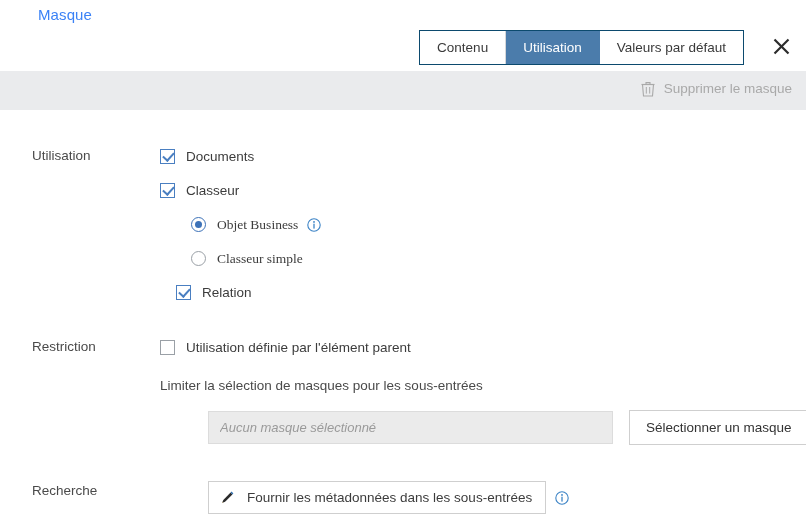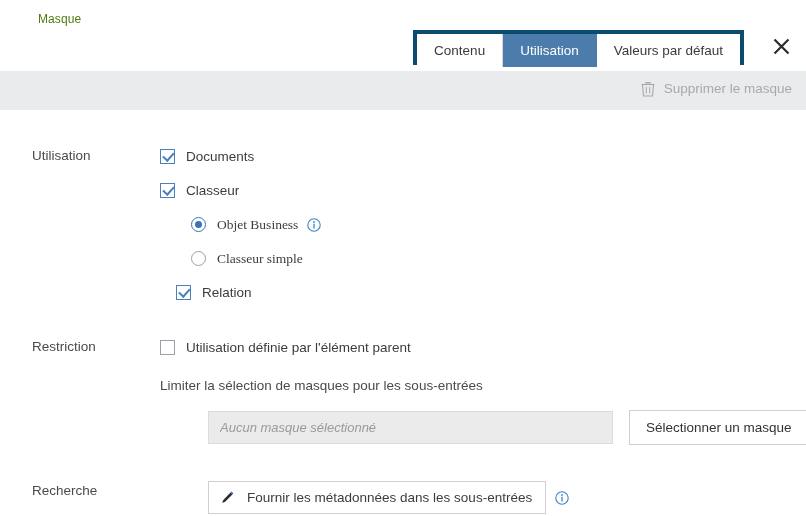--- a/index.html
+++ b/index.html
@@ -17,23 +17,23 @@
 
   
   .header {
     position: relative;
     height: 71px;
     background: #ffffff;
   }
   .breadcrumb {
     position: absolute;
     left: 38px;
-    top: 12px;
-    font-size: 12px;
-    color: #4d7c0f;
+    top: 6px;
+    font-size: 15px;
+    color: #3b82f6;
     letter-spacing: .1px;
   }
   .title-row {
     position: absolute;
     left: 10px;
     top: 32px;
     display: flex;
     align-items: center;
   }
   .table-icon {
@@ -50,21 +50,21 @@
     font-weight: 400;
     white-space: nowrap;
   }
 
   
   .tabs {
     position: absolute;
     right: 62px;
     top: 30px;
     display: flex;
-    border: 4px solid #0c4a6e;
+    border: 1px solid #0c4a6e;
     background: #ffffff;
     height: 35px;
     justify-content: flex-end;
   }
   .tab {
     padding: 0 17px;
     height: 33px;
     display: flex;
     align-items: center;
     justify-content: center;

